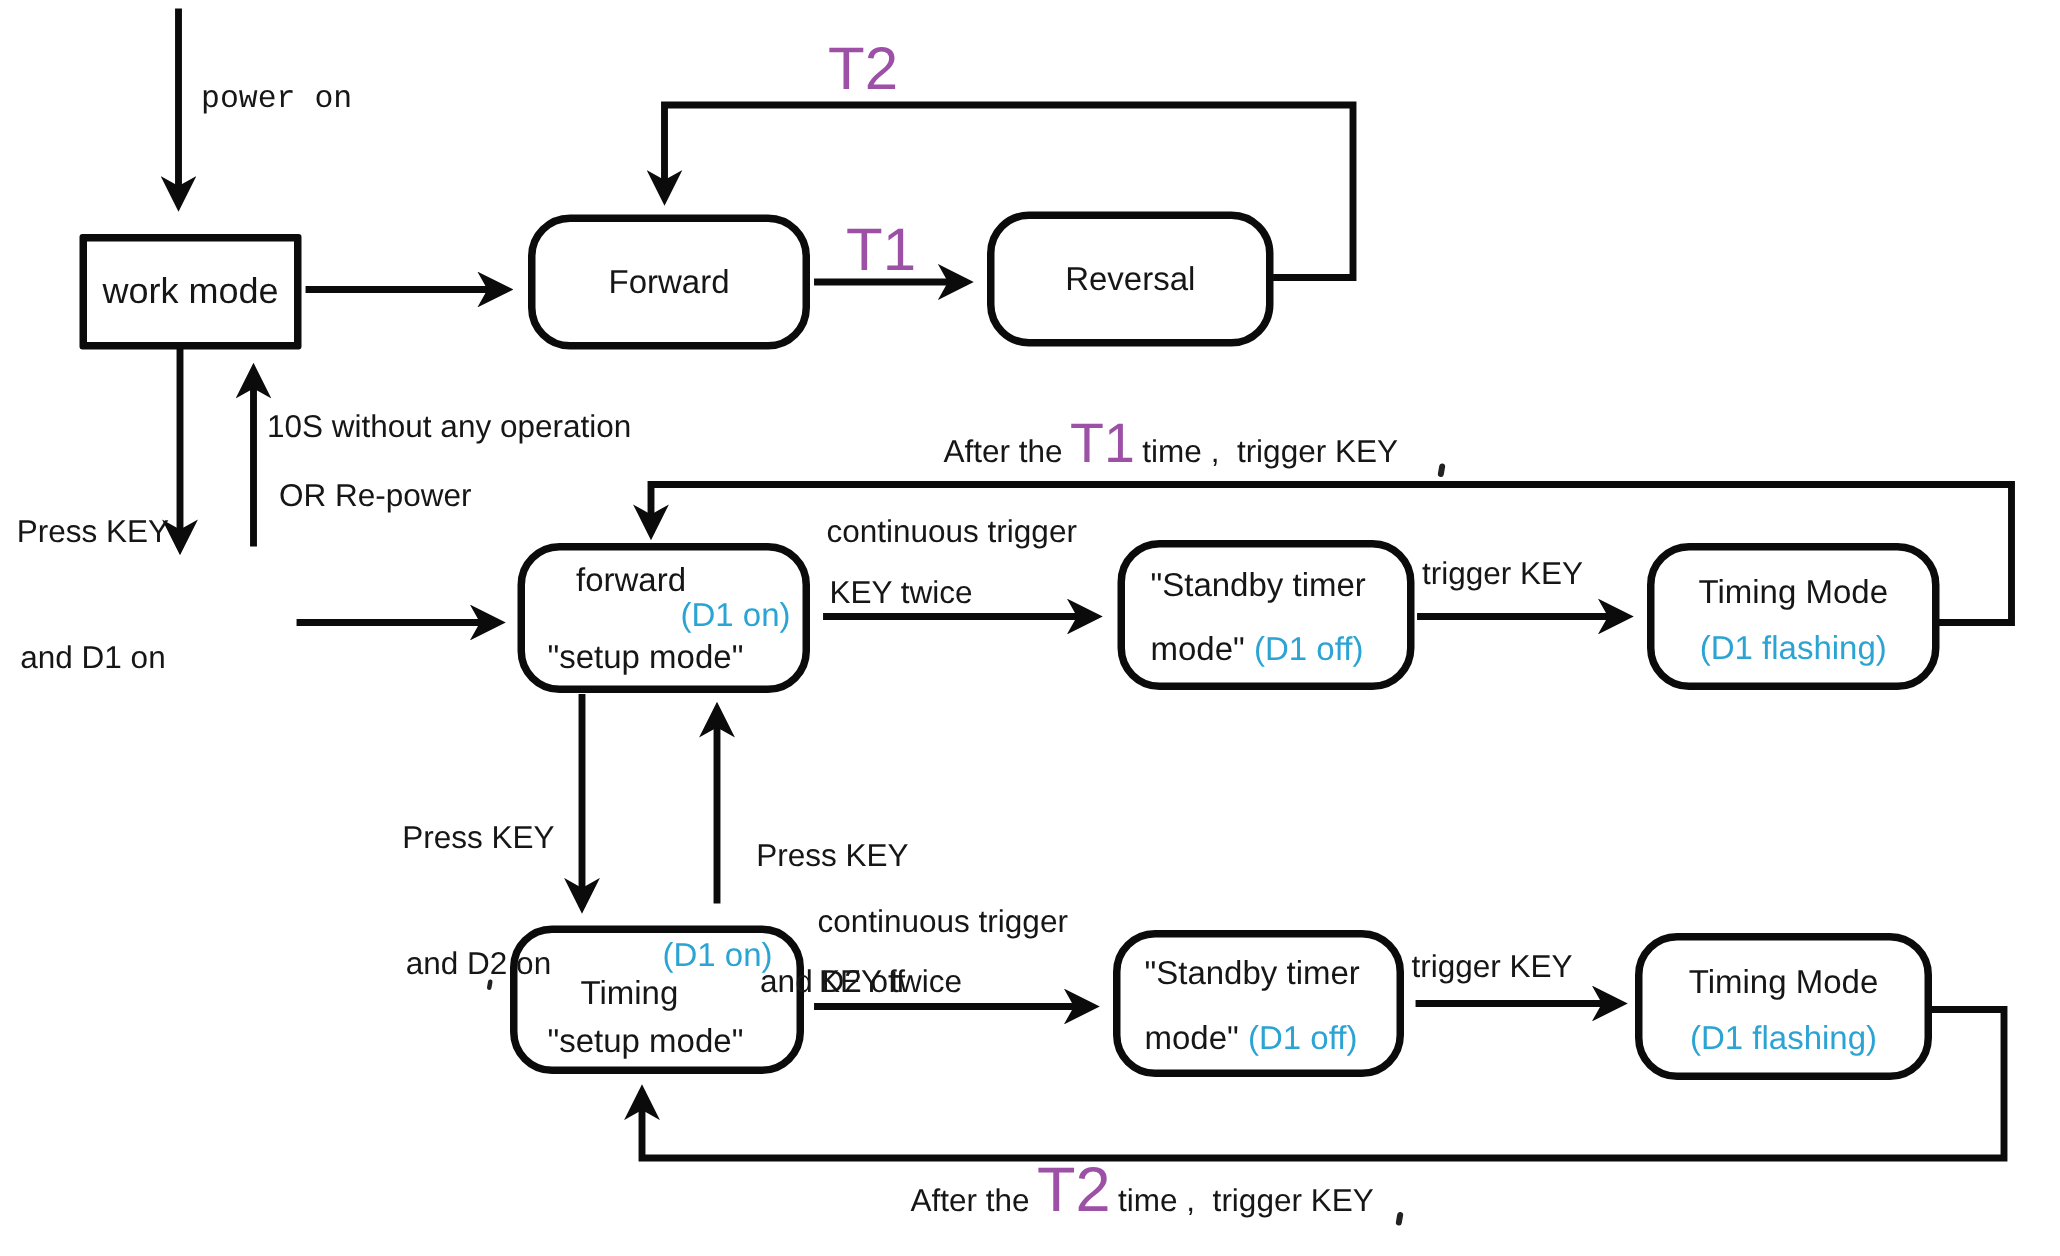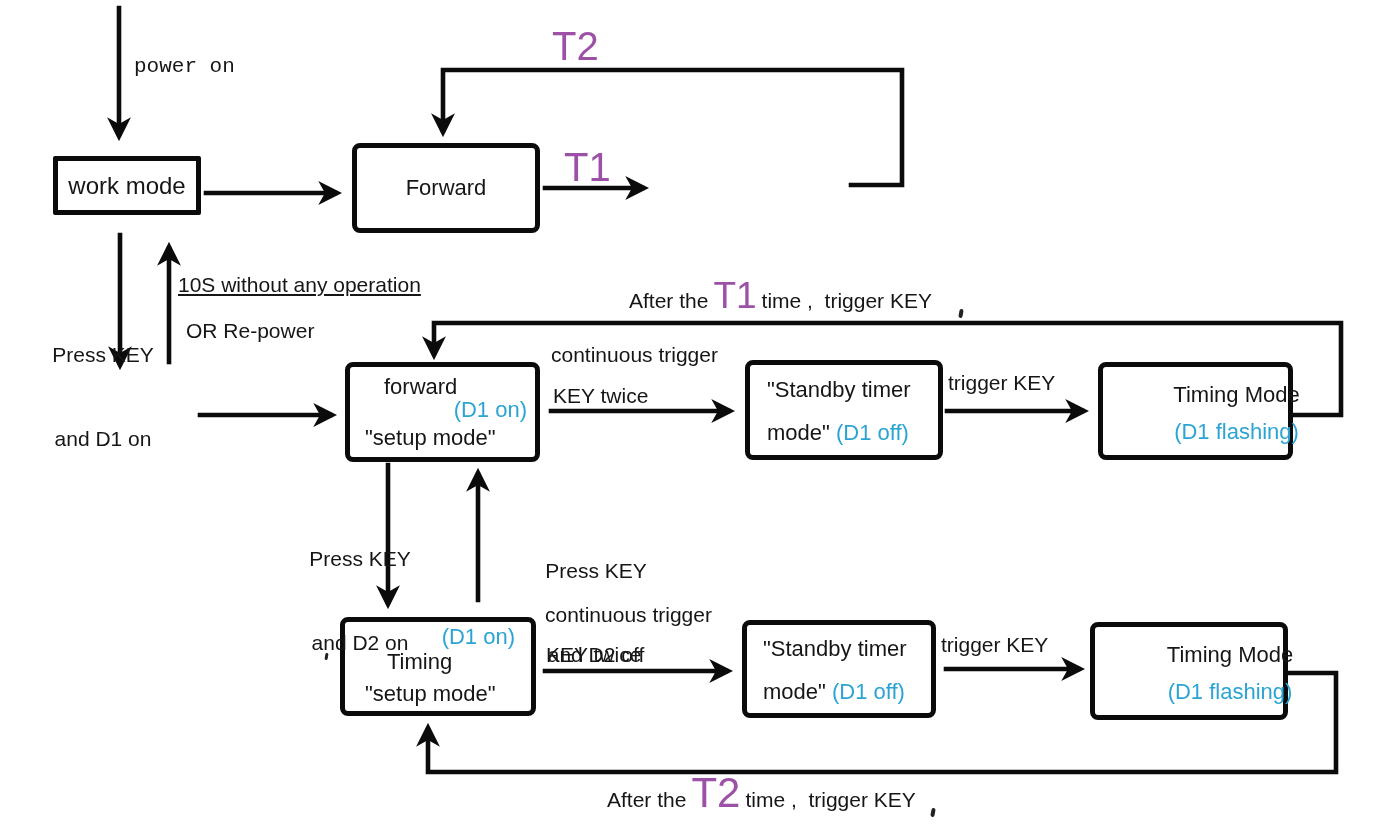--- a/index.html
+++ b/index.html
@@ -10,32 +10,32 @@
     position:relative;width:1373px;height:837px;overflow:hidden;
     background:var(--background);
     font-family:"Liberation Sans", sans-serif;
     color:#161616;
   }
   svg.connectors{position:absolute;left:0;top:0;width:1373px;height:837px;}
   .edge{fill:none;stroke:var(--line);stroke-width:4.6;stroke-linejoin:miter;stroke-linecap:square;}
   .ah-path{fill:var(--line);}
   .node{position:absolute;border:5px solid var(--line);background:#fff;box-sizing:border-box;}
   .rect{border-radius:2px;}
-  .round{border-radius:8px;}
+  .round{border-radius:28px;}
   .center{display:flex;align-items:center;justify-content:center;}
   .node-label{font-size:24px;white-space:pre;}
   .cline{position:absolute;font-size:22px;white-space:pre;line-height:1.1;}
   .lbl{position:absolute;font-size:21px;white-space:pre;line-height:1.32;}
   .cyan{color:var(--cyan);}
   .purple{color:var(--purple);}
   .biglbl{font-size:40px;line-height:1;}
   .inlineT{font-size:37px;line-height:1;}
   .composite{position:absolute;display:flex;align-items:baseline;gap:5px;white-space:pre;}
   .tick{position:absolute;width:4px;height:9px;background:#222;border-radius:2px;transform:rotate(10deg);}
-  .tcenter{text-align:center;margin-left:41px;}
+  .tcenter{text-align:center;}
 </style>
 </head>
 <body>
 
 <div class="stage">
 
   <svg class="connectors" viewBox="0 0 1373 837">
     <defs>
       <marker id="ah" viewBox="0 0 10 10" refX="7" refY="5" markerWidth="5.2" markerHeight="5.2" orient="auto-start-reverse" markerUnits="strokeWidth">
         <path class="ah-path" d="M0,0 L10,5 L0,10 L2.8,5 Z"></path>
@@ -51,29 +51,32 @@
     <path class="edge" d="M1294,415 H1341 V323 H434 V353" marker-end="url(#ah)"></path>
     <path class="edge" d="M551,411 H728" marker-end="url(#ah)"></path>
     <path class="edge" d="M947,411 H1082" marker-end="url(#ah)"></path>
     <path class="edge" d="M388,465 V602" marker-end="url(#ah)"></path>
     <path class="edge" d="M478,600 V475" marker-end="url(#ah)"></path>
     <path class="edge" d="M545,671 H726" marker-end="url(#ah)"></path>
     <path class="edge" d="M946,669 H1078" marker-end="url(#ah)"></path>
     <path class="edge" d="M1289,673 H1336 V772 H428 V730" marker-end="url(#ah)"></path>
   </svg>
 
-  <div class="node rect center" style="left:53px;top:156px;width:148px;height:59px;">
+  <div class="node rect center" style="left:53px;top:156px;width:148px;height:77px;">
     <span class="node-label">work mode</span>
   </div>
 
 
   <div class="node round center" style="left:352px;top:143px;width:188px;height:90px;">
     <span class="node-label" style="font-size:22px;">Forward</span>
   </div>
 
+  <div class="node round center" style="left:658px;top:141px;width:191px;height:90px;">
+    <span class="node-label" style="font-size:22px;">Reversal</span>
+  </div>
 
   <div class="node round" style="left:345px;top:362px;width:195px;height:100px;">
     <span class="cline" style="left:34px;top:8px;">forward</span>
     <span class="cline cyan" style="right:8px;top:31px;">(D1 on)</span>
     <span class="cline" style="left:15px;top:59px;">"setup mode"</span>
   </div>
 
   <div class="node round" style="left:745px;top:360px;width:198px;height:100px;">
     <span class="cline" style="left:17px;top:13px;">"Standby timer</span>
     <span class="cline" style="left:17px;top:56px;"><span>mode"</span> <span class="cyan">(D1 off)</span></span>
@@ -103,21 +106,21 @@
   <span class="lbl" style="left:134px;top:53px;font-family:Liberation Mono, monospace;">power on</span>
 
   <span class="lbl purple biglbl" style="left:552px;top:26px;">T2</span>
   <span class="lbl purple biglbl" style="left:564px;top:147px;">T1</span>
 
   <div class="lbl tcenter" style="left:6px;top:286px;width:112px;">
     <div>Press KEY</div>
     <div>and D1 on</div>
   </div>
 
-  <span class="lbl" style="left:178px;top:271px;text-decoration:underline;">10S without any operation</span>
+  <span class="lbl" style="left:178px;top:271px;">10S without any operation</span>
   <span class="lbl" style="left:186px;top:317px;">OR Re-power</span>
 
   <div class="composite" style="left:629px;top:277px;">
     <span class="lbl" style="position:static;">After the</span>
     <span class="purple inlineT">T1</span>
     <span class="lbl" style="position:static;">time ,  trigger KEY</span>
   </div>
 
   <span class="lbl" style="left:551px;top:341px;">continuous trigger</span>
   <span class="lbl" style="left:553px;top:382px;">KEY twice</span>

